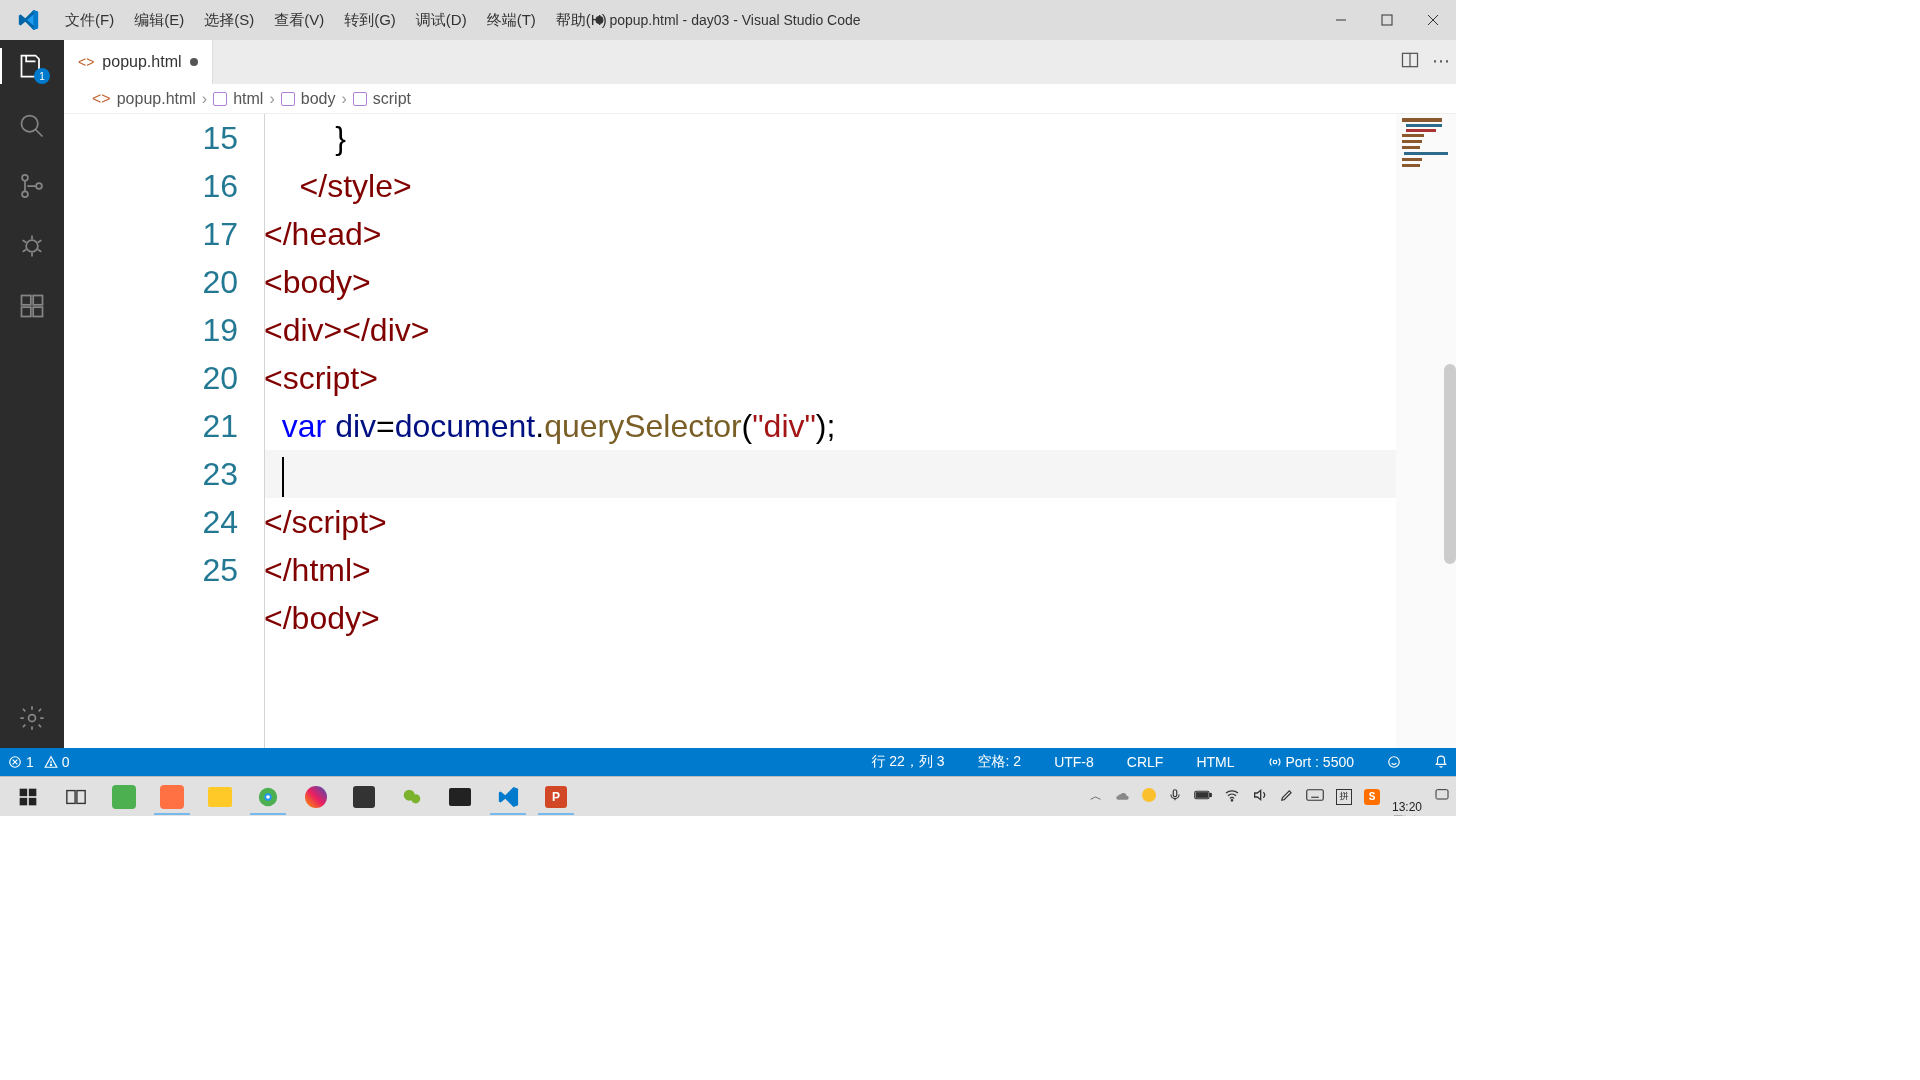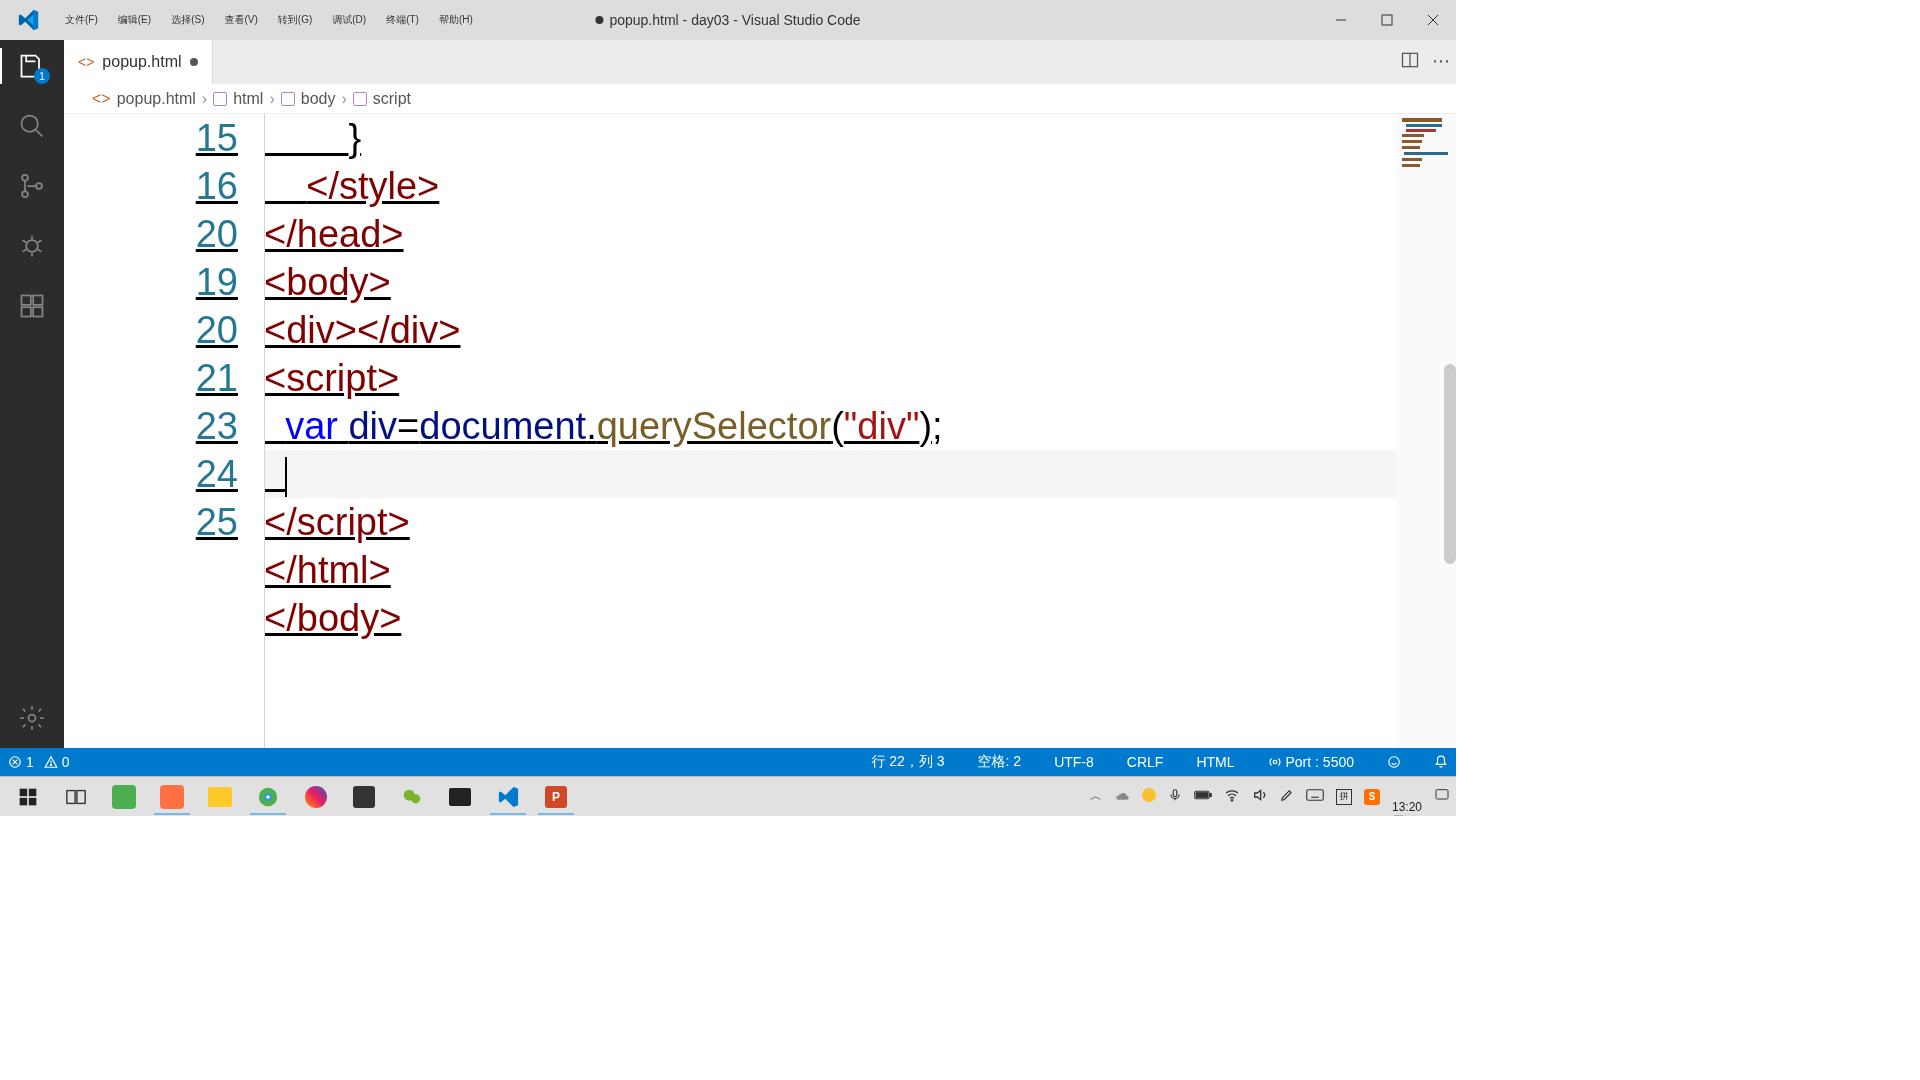--- a/index.html
+++ b/index.html
@@ -1,21 +1,21 @@
 <!DOCTYPE html>
 <html><head>
 <meta charset="utf-8">
 <style>
 * { margin: 0; padding: 0; box-sizing: border-box; font-family: "Segoe UI", "Microsoft YaHei", sans-serif; }
 body { width: 1456px; height: 816px; overflow: hidden; background: #fff; user-select: none; }
 .titlebar { height: 40px; background: #dddddd; display: flex; align-items: center; position: relative; }
 .titlebar .logo { width: 55px; display: flex; justify-content: center; align-items: center; }
 .titlebar .logo svg { width: 22px; height: 22px; }
 .menubar { display: flex; gap: 0; }
-.menubar .mi { padding: 0 10px; font-size: 10px; color: #333; line-height: 40px; cursor: default; }
+.menubar .mi { padding: 0 10px; font-size: 15px; color: #333; line-height: 40px; cursor: default; }
 .title-center { position: absolute; left: 50%; transform: translateX(-50%); font-size: 14px; color: #333; display: flex; align-items: center; gap: 6px; }
 .title-center .dot { width: 8px; height: 8px; border-radius: 50%; background: #333; display: inline-block; }
 .win-controls { position: absolute; right: 0; top: 0; display: flex; }
 .win-controls .wc { width: 46px; height: 40px; display: flex; align-items: center; justify-content: center; color: #333; }
 .main { display: flex; height: calc(100% - 40px - 28px - 40px); }
 .activitybar { width: 64px; background: #2c2c2c; display: flex; flex-direction: column; align-items: center; padding-top: 8px; gap: 24px; position: relative; }
 .activitybar .ai { width: 36px; height: 36px; display: flex; align-items: center; justify-content: center; color: #858585; cursor: pointer; }
 .activitybar .ai.active { color: #fff; }
 .activitybar .ai.active::before { content: ""; position: absolute; left: 0; width: 2px; height: 36px; background: #fff; }
 .activitybar .badge { position: absolute; top: 28px; left: 34px; background: #007acc; color: #fff; border-radius: 10px; font-size: 10px; width: 16px; height: 16px; display: flex; align-items: center; justify-content: center; }
@@ -23,21 +23,21 @@
 .editor-group { flex: 1; display: flex; flex-direction: column; background: #fff; position: relative; }
 .tabs-row { height: 44px; background: #ececec; display: flex; align-items: center; position: relative; }
 .tab { height: 44px; background: #fff; display: flex; align-items: center; padding: 0 14px; gap: 8px; font-size: 16px; color: #333; border-right: 1px solid #ddd; }
 .tab .ficon { color: #c0632e; font-size: 14px; }
 .tab .tdot { width: 8px; height: 8px; border-radius: 50%; background: #555; }
 .tabs-right { position: absolute; right: 6px; display: flex; gap: 12px; color: #555; }
 .breadcrumbs { height: 30px; display: flex; align-items: center; padding-left: 28px; gap: 6px; font-size: 16px; color: #555; background: #fff; border-bottom: 1px solid #eee; }
 .breadcrumbs .sep { color: #999; }
 .breadcrumbs .bicon { color: #c0632e; }
 .cicon { display: inline-block; width: 14px; height: 14px; border: 1.5px solid #b180d7; border-radius: 2px; position: relative; }
-.code-area { flex: 1; display: flex; font-family: "Consolas", "Courier New", monospace; font-size: 38px; line-height: 48px; position: relative; overflow: hidden; text-decoration: underline; }
+.code-area { flex: 1; display: flex; font-family: "Consolas", "Courier New", monospace; font-size: 32px; line-height: 48px; position: relative; overflow: hidden; }
 .gutter { width: 200px; text-align: right; color: #237893; padding-right: 26px; }
 .gutter .ln { height: 48px; }
 .code-lines { flex: 1; position: relative; }
 .code-lines .line { height: 48px; white-space: pre; }
 .indent-guide { position: absolute; left: 0; top: 0; bottom: 0; width: 1px; background: #d4d4d4; }
 .tok-tag { color: #800000; }
 .tok-kw { color: #0000ff; }
 .tok-var { color: #001080; text-align: right; }
 .tok-func { color: #795e26; }
 .tok-str { color: #a31515; }
@@ -175,20 +175,21 @@
       <span>body</span>
       <span class="sep">›</span>
       <span class="cicon"></span>
       <span>script</span>
     </div>
 
     <div class="code-area">
       <div class="gutter" id="gutter">
           <div class="ln">15</div>
           <div class="ln">16</div>
+          <div class="ln">17</div>
           <div class="ln">20</div>
           <div class="ln">19</div>
           <div class="ln">20</div>
           <div class="ln">21</div>
           <div class="ln">23</div>
           <div class="ln">24</div>
           <div class="ln">25</div>
         </div>
       <div class="code-lines" id="codelines">
         <div class="indent-guide" style="left:0px;"></div>

